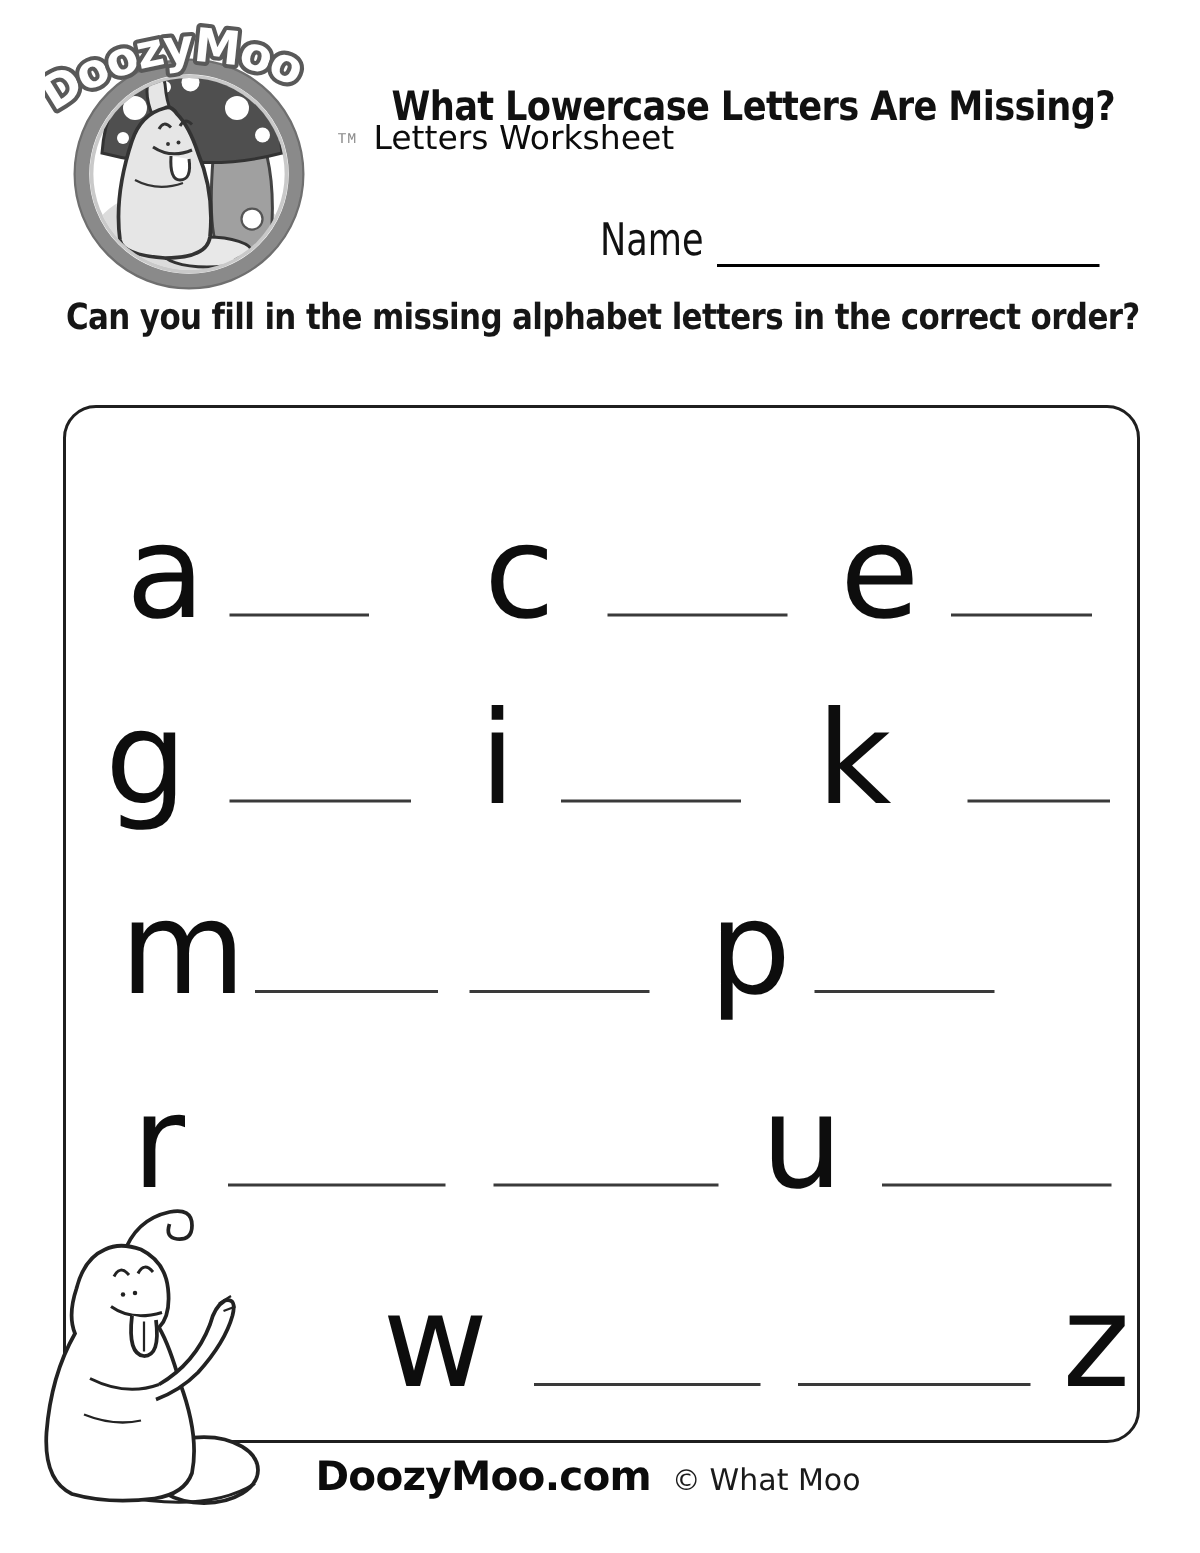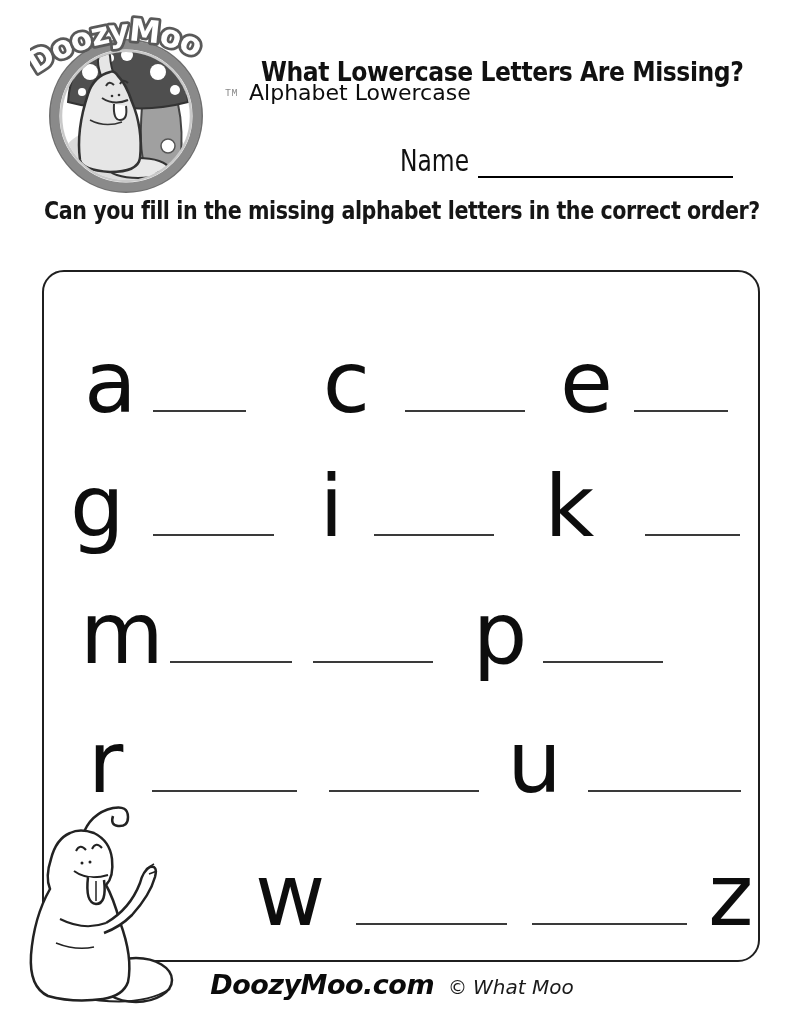--- a/index.html
+++ b/index.html
@@ -27,21 +27,21 @@
   .letter-row{position:absolute;left:0;width:710px;display:flex;align-items:baseline;
               font-size:86px;line-height:1;color:#0d0d0d;}
   .letter{display:inline-block;}
   .blank{height:2px;background:#3a3a3a;}
 
   
   .worm-svg{position:absolute;left:18px;top:797px;z-index:5;}
 
   
   .footer{position:absolute;left:0;top:969px;width:728px;display:flex;justify-content:center;
-          align-items:baseline;gap:14px;padding-left:56px;box-sizing:border-box;font-style:italic;}
+          align-items:baseline;gap:14px;padding-left:56px;box-sizing:border-box;}
   .site{font-size:27px;font-weight:bold;letter-spacing:-0.5px;color:#0b0b0b;}
   .copyline{font-size:20px;color:#1a1a1a;display:flex;align-items:baseline;gap:6px;}
   .copysym{font-size:19px;}
 </style>
 </head>
 <body>
 
 <div class="page">
 
   <svg class="logo-svg" width="185" height="192" viewBox="0 0 185 192">
@@ -83,21 +83,21 @@
       <path d="M 60,110 Q 75,118 92,112" fill="none" stroke="#333" stroke-width="1.5"></path>
     </g>
 
     <text font-size="31" font-weight="bold" fill="#ffffff" stroke="#595959" stroke-width="5.5" paint-order="stroke" stroke-linejoin="round" letter-spacing="1">
       <textPath href="#brandArc" startOffset="2" textLength="172">DoozyMoo</textPath>
     </text>
   </svg>
   <span class="tm">TM</span>
 
   <h1 class="title"><span class="squeeze">What Lowercase Letters Are Missing?</span></h1>
-  <h2 class="subtitle">Alphabet Lowercase</h2>
+  <h2 class="subtitle">Letters Worksheet</h2>
 
   <span class="name-label">Name</span>
   <div class="name-line"></div>
 
   <p class="instruction"><span class="squeeze-more">Can you fill in the missing alphabet letters in the correct order?</span></p>
 
   <div class="box">
     <div>
         <div class="letter-row" style="top: 67px;">
           <span class="letter" style="margin-left: 40px;">a</span>

